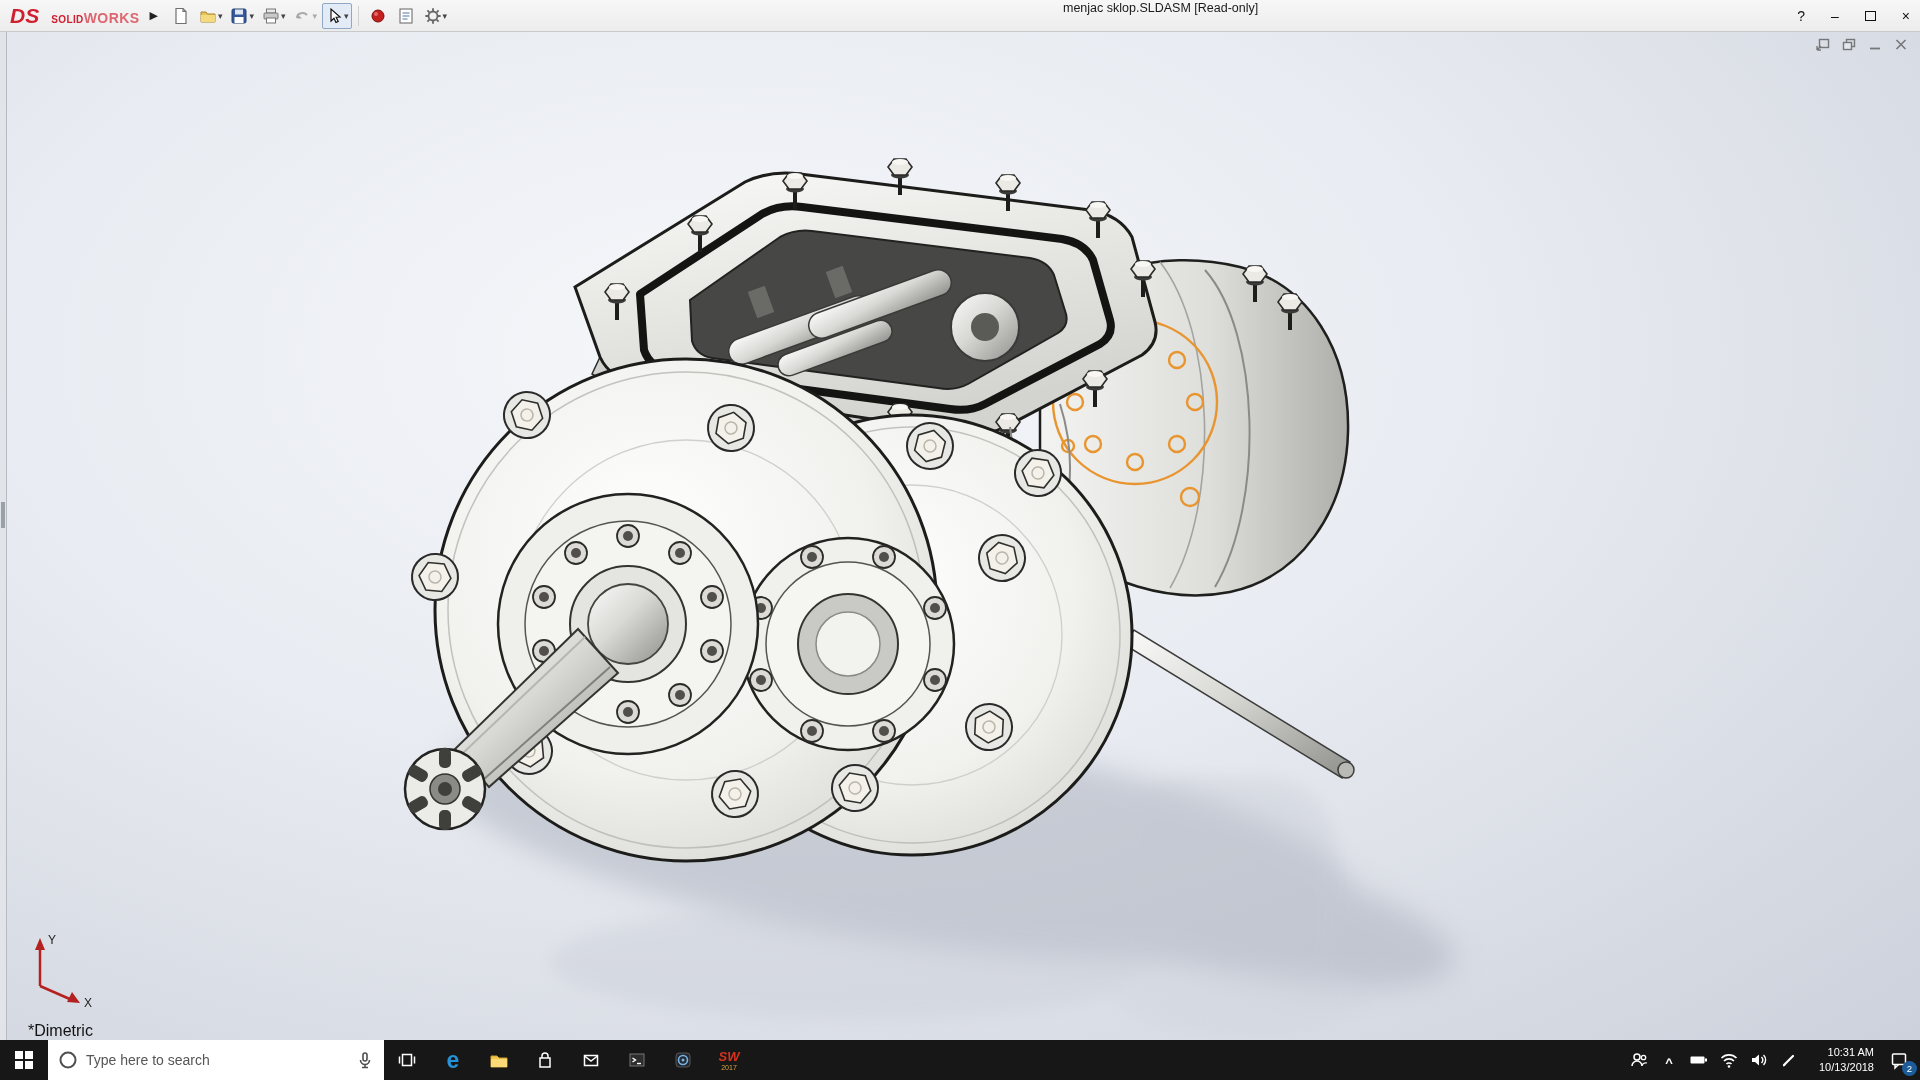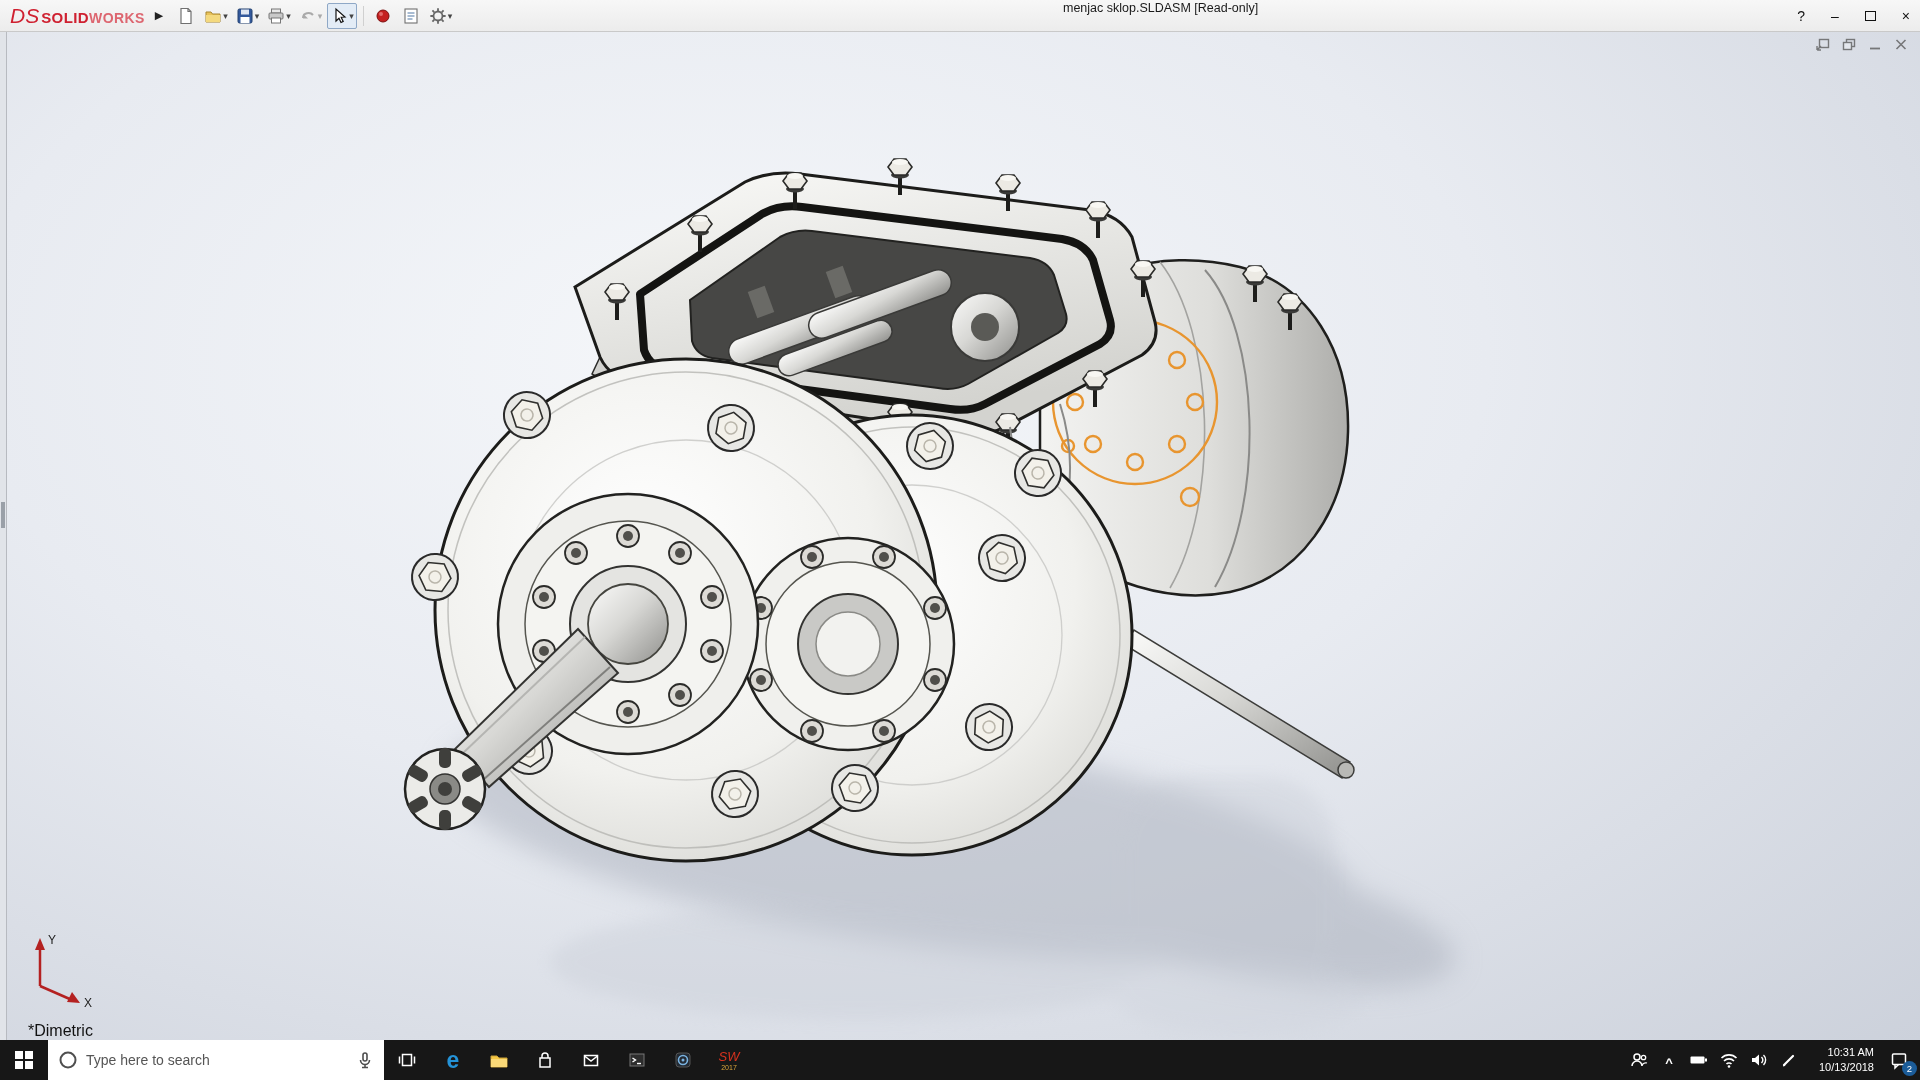--- a/index.html
+++ b/index.html
@@ -3,22 +3,22 @@
 <meta charset="utf-8">
 <style>
   * { box-sizing: border-box; margin: 0; padding: 0; }
   html,body { width:1920px; height:1080px; overflow:hidden; font-family:"Liberation Sans",sans-serif; background:#000; }
 
   
   .titlebar { position:absolute; top:0; left:0; width:1920px; height:32px;
     background:linear-gradient(#f7f7f7,#ececec); border-bottom:1px solid #c9c9c9;
     display:flex; align-items:center; z-index:50; }
   .logo { display:flex; align-items:baseline; padding:0 6px 0 10px; cursor:default; }
-  .logo .ds { color:#cf2030; font-weight:normal; font-style:italic; font-size:21px; margin-right:2px; }
-  .logo .solid { color:#cf2030; font-weight:bold; font-size:15px; letter-spacing:.4px;text-align:center; }
+  .logo .ds { color:#cf2030; font-weight:bold; font-style:italic; font-size:21px; margin-right:12px; }
+  .logo .solid { color:#cf2030; font-weight:bold; font-size:10px; letter-spacing:.4px;text-align:center; }
   .logo .works { color:#dd6670; font-weight:bold; font-size:14px; letter-spacing:.4px; }
   .menu-arrow { font-size:11px; color:#222; margin:0 10px 0 4px; cursor:pointer; }
   .toolbar { display:flex; align-items:center; gap:2px; }
   .tbtn { height:26px; min-width:26px; display:flex; align-items:center; justify-content:center;
     border:1px solid transparent; border-radius:2px; cursor:pointer; padding:0 2px; }
   .tbtn.active { border:1px solid #8fa8c6; background:#e3ecf6; }
   .tbtn svg { display:block; }
   .caret { font-size:9px; color:#444; margin-left:1px; cursor:pointer; }
   .caret.dim { color:#aaa; }
   .tb-sep { width:1px; height:20px; background:#d0d0d0; margin:0 4px; }
@@ -44,21 +44,21 @@
   .taskbar { position:absolute; bottom:0; left:0; width:1920px; height:40px; background:#171717;
     display:flex; align-items:center; z-index:60; }
   .start { width:48px; height:40px; display:flex; align-items:center; justify-content:center; cursor:pointer; }
   .winlogo { display:grid; grid-template-columns:8px 8px; grid-template-rows:8px 8px; gap:1.5px; }
   .winlogo span { background:#fff; }
   .searchbox { width:336px; height:40px; background:#fff; display:flex; align-items:center; padding:0 10px; }
   .searchbox input { flex:1; border:none; outline:none; font-size:14px; color:#333; margin-left:8px; font-family:"Liberation Sans",sans-serif; }
   .searchbox input::placeholder { color:#555; }
   .tkicon { width:46px; height:40px; display:flex; flex-direction:column; align-items:center; justify-content:center; cursor:pointer; }
   .edge-e { color:#2493d8; font-size:23px; font-weight:bold; line-height:1; }
-  .sw-label { color:#d6321e; font-weight:normal; font-style:italic; font-size:13px; line-height:1; }
+  .sw-label { color:#d6321e; font-weight:bold; font-style:italic; font-size:13px; line-height:1; }
   .sw-year { color:#d8a33a; font-size:7px; line-height:1; margin-top:1px; }
   .tray { margin-left:auto; display:flex; align-items:center; height:40px; }
   .trayicon { width:30px; height:40px; display:flex; align-items:center; justify-content:center; cursor:pointer; color:#fff; }
   .chev { font-size:13px; font-weight:bold; color:#fff; transform:translateY(2px); }
   .clock { width:74px; height:52px; display:flex; flex-direction:column; align-items:flex-end; justify-content:center;
     color:#fff; font-size:11px; line-height:1.35; cursor:pointer; padding-right:4px; }
   .action { position:relative; width:42px; height:40px; display:flex; align-items:center; justify-content:center; cursor:pointer; }
   .badge { position:absolute; right:3px; bottom:4px; min-width:15px; height:15px; border-radius:8px;
     background:#1b5c99; color:#fff; font-size:9.5px; display:flex; align-items:center; justify-content:center; padding:0 3px; }
 </style>

